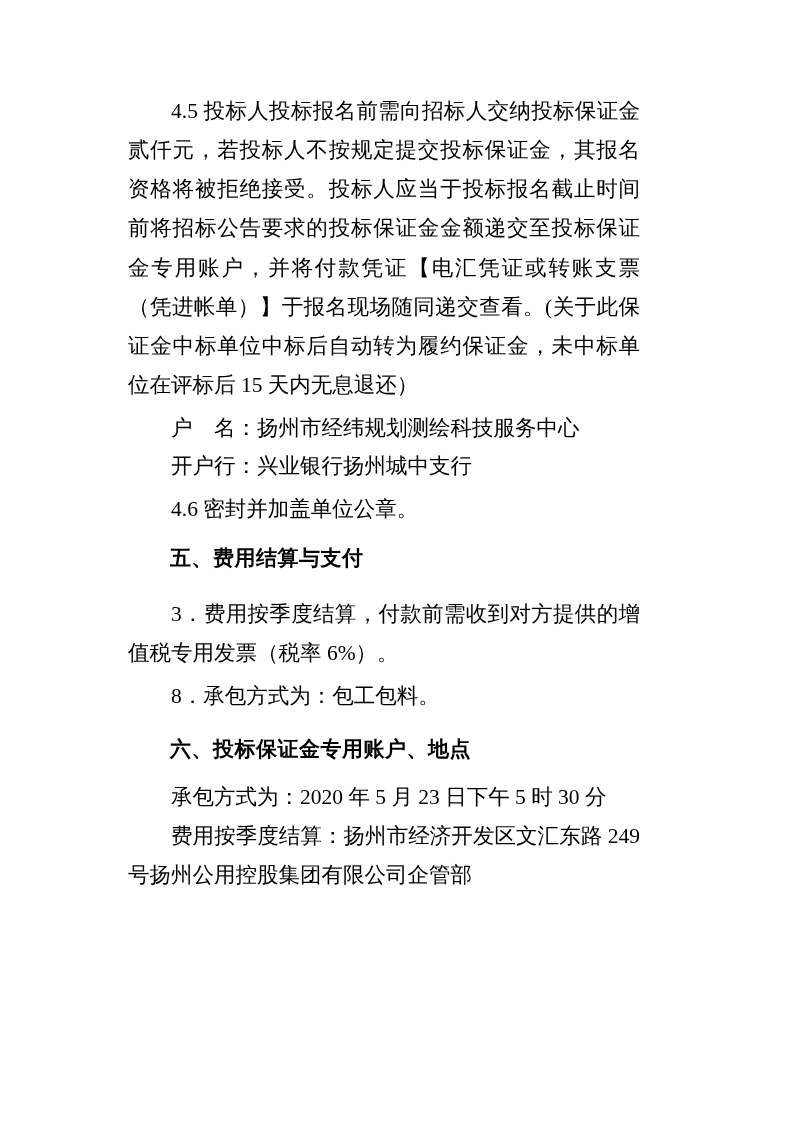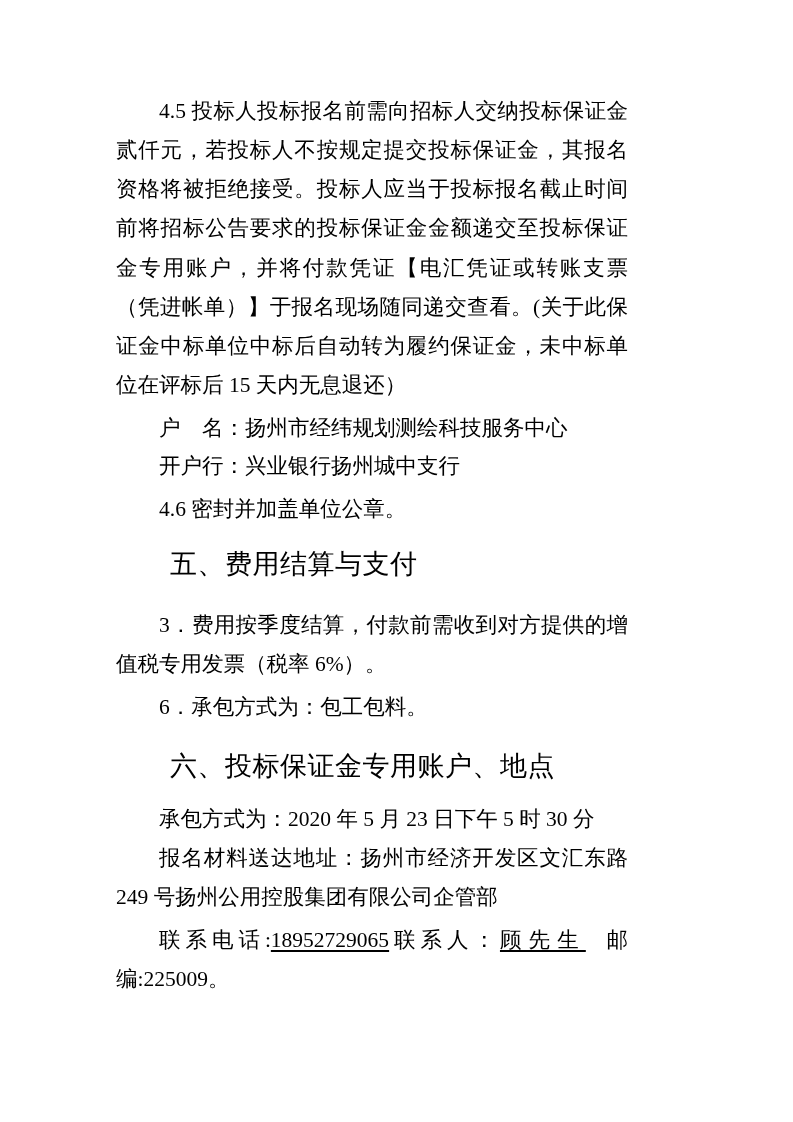--- a/index.html
+++ b/index.html
@@ -10,21 +10,21 @@
   body {
     width: 793px;
     height: 1122px;
     font-family: "Liberation Serif", "DejaVu Serif", serif;
     color: #000000;
     position: relative;
     overflow: hidden;
   }
   .page {
     position: absolute;
-    left: 4px;
+    left: 16px;
     top: 0;
     width: 736px;
     height: 1122px;
     box-sizing: border-box;
     padding: 92px 112px 40px 112px;
   }
   .doc-body {
     font-size: 21.5px;
     line-height: 1.82;
     text-align: justify;
@@ -37,22 +37,22 @@
   .para {
     text-indent: 2em;
     margin-bottom: 0;
   }
   .para-justify {
     text-align: justify;
     text-justify: inter-ideograph;
   }
   .heading {
     font-family: "DejaVu Sans", "Liberation Sans", sans-serif;
-    font-weight: normal;
-    font-size: 27px;
+    font-weight: bold;
+    font-size: 21px;
     text-indent: 2em;
     letter-spacing: 0.5px;
   }
   .acct-line {
     text-indent: 2em;
     line-height: 1.78;
   }
   .spaced-name {
     letter-spacing: 0.1em;
   }
@@ -95,30 +95,29 @@
 
     <div class="gap-sm"></div>
 
 
     <div class="gap-sm"></div>
 
     <p class="para para-justify">3．费用按季度结算，付款前需收到对方提供的增值税专用发票（税率 6%）。</p>
 
     <div class="gap-sm"></div>
 
-    <p class="para para-justify">6．承包方式为：包工包料。</p>
+    <p class="para para-justify">8．承包方式为：包工包料。</p>
 
     <div class="gap-lg"></div>
 
     <p class="heading">六、投标保证金专用账户、地点</p>
 
     <div class="gap-md"></div>
 
     <p class="acct-line"><span>承包方式为：</span><span>2020 年 5 月 23 日下午 5 时 30 分</span></p>
 
-    <p class="para para-justify"><span>报名材料送达地址：</span><span>扬州市经济开发区文汇东路 249 号扬州公用控股集团有限公司企管部</span></p>
+    <p class="para para-justify"><span>费用按季度结算：</span><span>扬州市经济开发区文汇东路 249 号扬州公用控股集团有限公司企管部</span></p>
 
     <div class="gap-sm"></div>
 
-    <p class="last-line"><span>联系电话:</span><span class="underline">18952729065</span><span>联系人：</span><span class="underline spaced-name">顾先生</span><span>&nbsp;&nbsp;</span><span>邮编:</span><span>225009。</span></p>
 
   </div>
 </div>
 
 </body></html>

